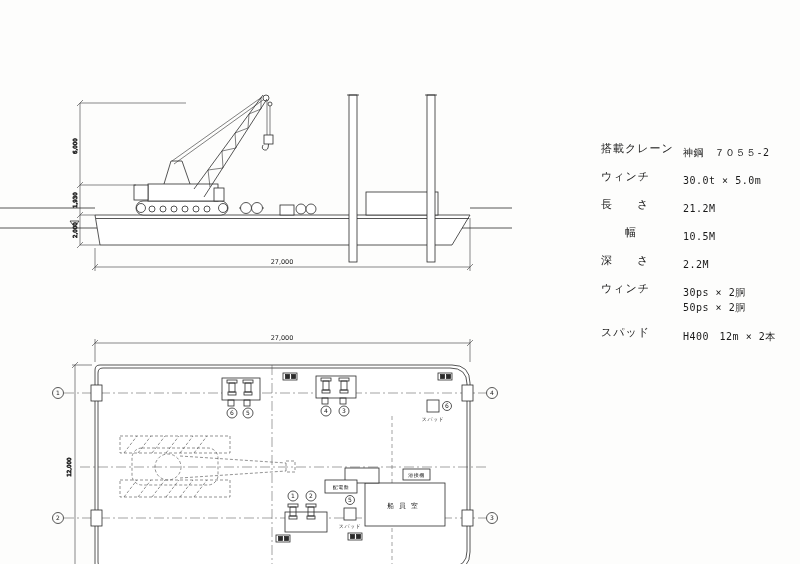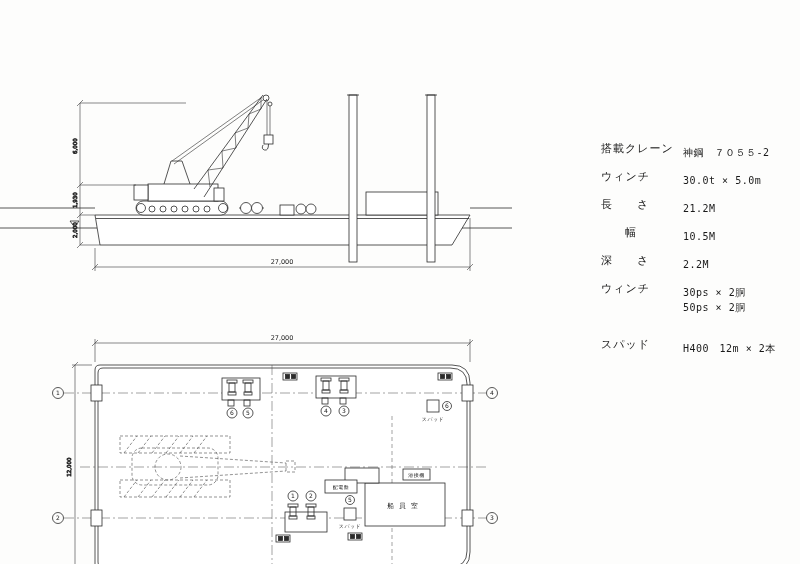--- a/index.html
+++ b/index.html
@@ -36,21 +36,21 @@
 
 
   <div class="spec-table">
     <div class="spec-row" style="top:0px"><span class="spec-label">搭載クレーン</span><span class="spec-value">神鋼　７０５５-2</span></div>
     <div class="spec-row" style="top:28px"><span class="spec-label">ウィンチ</span><span class="spec-value">30.0t × 5.0m</span></div>
     <div class="spec-row" style="top:56px"><span class="spec-label">長　　さ</span><span class="spec-value">21.2M</span></div>
     <div class="spec-row" style="top:84px"><span class="spec-label">　　幅</span><span class="spec-value">10.5M</span></div>
     <div class="spec-row" style="top:112px"><span class="spec-label">深　　さ</span><span class="spec-value">2.2M</span></div>
     <div class="spec-row" style="top:140px"><span class="spec-label">ウィンチ</span><span class="spec-value">30ps × 2胴</span></div>
     <div class="spec-row" style="top:155px"><span class="spec-label"></span><span class="spec-value">50ps × 2胴</span></div>
-    <div class="spec-row" style="top:196px"><span class="spec-label">スパッド</span><span class="spec-value">H400　12m × 2本</span></div>
+    <div class="spec-row" style="top:184px"><span class="spec-label">スパッド</span><span class="spec-value">H400　12m × 2本</span></div>
   </div>
 
   <svg style="left:0;top:58px" width="560" height="255" viewBox="0 0 560 255">
     <g stroke="#2b2b2b" stroke-width="0.8" fill="none">
 
       <g>
         <line x1="0" y1="150" x2="95" y2="150"></line>
         <line x1="0" y1="170" x2="97" y2="170"></line>
         <line x1="470" y1="150" x2="512" y2="150"></line>
         <line x1="456" y1="170" x2="512" y2="170"></line>

